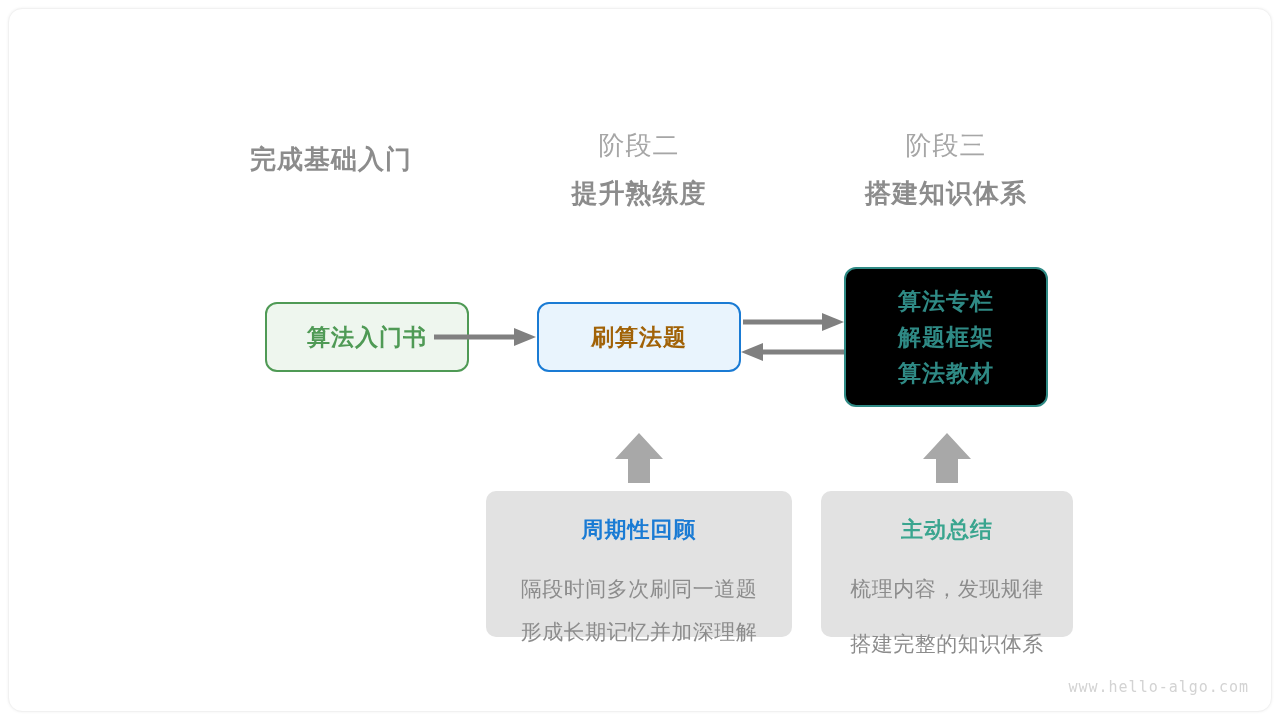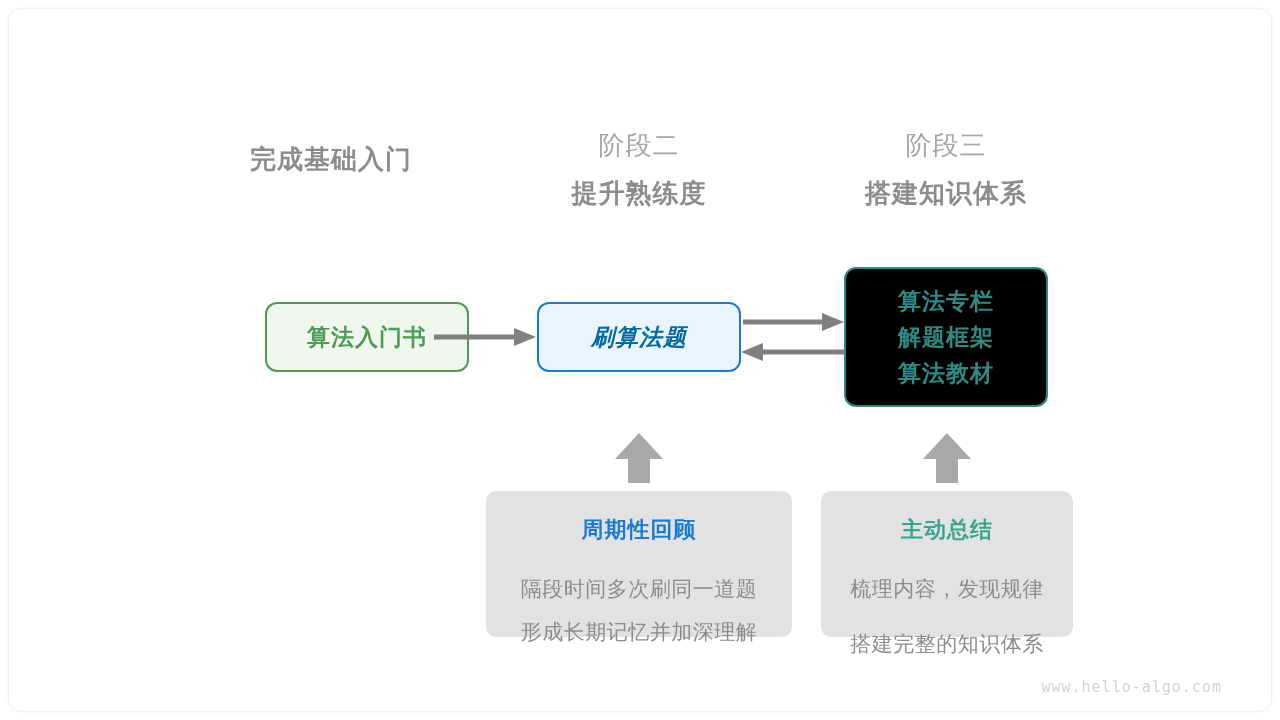--- a/index.html
+++ b/index.html
@@ -93,21 +93,21 @@
     margin-left: 36px;
   }
   .node-book .node-line { color: #4f9a55; }
 
   .node-practice {
     left: 537px; top: 302px;
     width: 204px; height: 70px;
     background: #e9f4fd;
     border-color: #1a7bd4;
   }
-  .node-practice .node-line { color: #0369a1; font-style: italic; }
+  .node-practice .node-line { color: #a16207; }
 
   .node-knowledge {
     left: 844px; top: 267px;
     width: 204px; height: 140px;
     background: #000000;
     border-color: #2f8a85;
   }
   .node-knowledge .node-line { color: #2f8a85; }
 
   
@@ -149,21 +149,21 @@
   .arrow-layer {
     position: absolute;
     left: 0; top: 0;
     width: 1280px; height: 720px;
     pointer-events: none;
   }
 
   
   .watermark {
     position: absolute;
-    right: 58px;
+    right: 31px;
     bottom: 24px;
     font-family: "DejaVu Sans Mono", "Liberation Mono", monospace;
     font-size: 15px;
     color: #d3d3d3;
     letter-spacing: 1px;
     white-space: nowrap;
   }
 </style>
 </head>
 <body>

